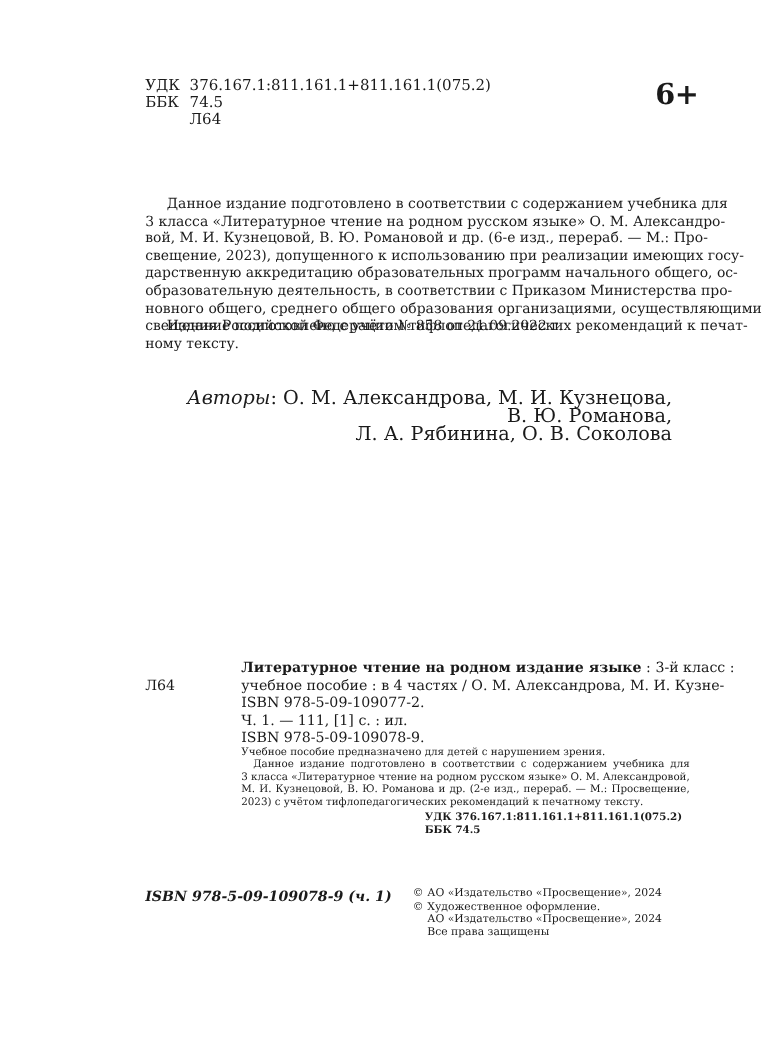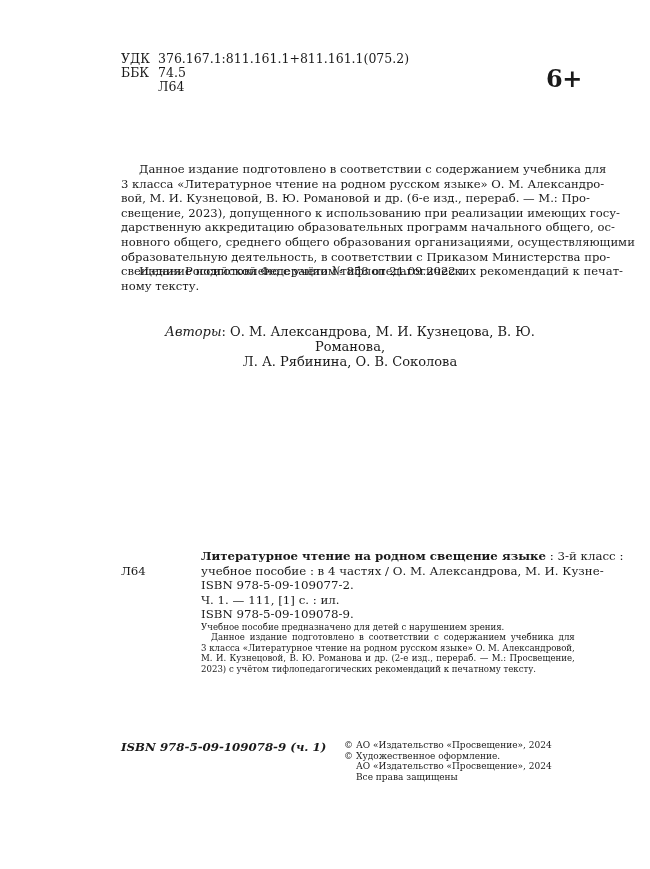--- a/index.html
+++ b/index.html
@@ -2,30 +2,30 @@
 <html><head>
 <meta charset="utf-8">
 <style>
   html, body { margin: 0; padding: 0; background: #ffffff; }
   body {
     width: 650px; height: 869px; position: relative; overflow: hidden;
     font-family: "DejaVu Serif", "Liberation Serif", serif;
     color: #1a1a1a;
   }
   .abs { position: absolute; }
-  .udk-block { left: 121px; top: 52px; font-size: 12.5px; line-height: 14px; }
+  .udk-block { left: 121px; top: 64px; font-size: 12.5px; line-height: 14px; }
   .udk-block .row { display: flex; white-space: nowrap; }
   .udk-block .lbl { width: 37px; display: inline-block; }
   .age { left: 546px; top: 64px; font-size: 24px; font-weight: bold; letter-spacing: -0.5px; }
   .para { left: 121px; width: 446px; font-size: 11.6px; line-height: 14.6px; text-align: justify; }
   .para .line { display: block; white-space: nowrap; text-align: justify; text-align-last: justify; }
   .para .line.last { text-align-last: left; }
   .p1 { top: 162px; }
   .p2 { top: 264px; }
-  .authors { left: 140px; width: 420px; top: 324px; font-size: 13px; line-height: 15px; text-align: center; }
+  .authors { left: 140px; width: 420px; top: 324px; font-size: 16px; line-height: 15px; text-align: right; }
   .authors .lbl { font-style: italic; }
   .biblio { left: 121px; top: 549px; width: 446px; font-size: 11.8px; line-height: 14.5px; }
   .biblio .row { display: flex; white-space: nowrap; }
   .biblio .code { width: 80px; flex: none; }
   .biblio .body { flex: 1; }
   .biblio .line { display: block; text-align: justify; text-align-last: justify; white-space: nowrap; }
   .biblio .line.last { text-align-last: left; }
   .small { font-size: 8.6px; line-height: 10.5px; }
   .small .line { display: block; text-align: justify; text-align-last: justify; white-space: nowrap; }
   .small .line.last { text-align-last: left; }
@@ -54,41 +54,41 @@
 </div>
 
 <div class="abs age">6+</div>
 
 <div class="abs para p1">
   <span class="line" style="padding-left:18px;">Данное издание подготовлено в соответствии с содержанием учебника для</span>
   <span class="line">3 класса «Литературное чтение на родном русском языке» О. М. Александро-</span>
   <span class="line">вой, М. И. Кузнецовой, В. Ю. Романовой и др. (6-е изд., перераб. — М.: Про-</span>
   <span class="line">свещение, 2023), допущенного к использованию при реализации имеющих госу-</span>
   <span class="line">дарственную аккредитацию образовательных программ начального общего, ос-</span>
+  <span class="line">образовательную деятельность, в соответствии с Приказом Министерства про-</span>
   <span class="line">новного общего, среднего общего образования организациями, осуществляющими</span>
-  <span class="line">образовательную деятельность, в соответствии с Приказом Министерства про-</span>
   <span class="line last">свещения Российской Федерации № 858 от 21.09.2022 г.</span>
 </div>
 
 <div class="abs para p2">
   <span class="line" style="padding-left:18px;">Издание подготовлено с учётом тифлопедагогических рекомендаций к печат-</span>
   <span class="line last">ному тексту.</span>
 </div>
 
 <div class="abs authors">
   <div>
     <span class="lbl">Авторы</span><span>: О. М. Александрова, М. И. Кузнецова, В. Ю. Романова,</span>
   </div>
   <div>Л. А. Рябинина, О. В. Соколова</div>
 </div>
 
 <div class="abs biblio">
   <div class="row">
     <span class="code"></span>
-    <span class="body line" style="text-align-last:justify;"><b>Литературное чтение на родном свещение языке</b><span> : 3-й класс :</span></span>
+    <span class="body line" style="text-align-last:justify;"><b>Литературное чтение на родном издание языке</b><span> : 3-й класс :</span></span>
   </div>
   <div class="row">
     <span class="code">Л64</span>
     <span class="body line">учебное пособие : в 4 частях / О. М. Александрова, М. И. Кузне-</span>
   </div>
   <div class="row">
     <span class="code" style="width:80px;"></span>
     <span class="body">ISBN 978-5-09-109077-2.</span>
   </div>
   <div class="row">
@@ -104,20 +104,24 @@
     <div class="body small">
       <span class="line last">Учебное пособие предназначено для детей с нарушением зрения.</span>
       <span class="line" style="padding-left:10px;">Данное издание подготовлено в соответствии с содержанием учебника для</span>
       <span class="line">3 класса «Литературное чтение на родном русском языке» О. М. Александровой,</span>
       <span class="line">М. И. Кузнецовой, В. Ю. Романова и др. (2-е изд., перераб. — М.: Просвещение,</span>
       <span class="line last">2023) с учётом тифлопедагогических рекомендаций к печатному тексту.</span>
     </div>
   </div>
   <div class="row" style="margin-top:2px;">
     <span class="code"></span>
+    <div class="body">
+      <div class="udk-small">УДК 376.167.1:811.161.1+811.161.1(075.2)</div>
+      <div class="udk-small">ББК 74.5</div>
+    </div>
   </div>
 </div>
 
 <div class="abs isbn-left">
   <div>ISBN 978-5-09-109078-9 (ч. 1)</div>
 </div>
 
 <div class="abs copy">
   <div class="row">
     <span class="sym">©</span>

